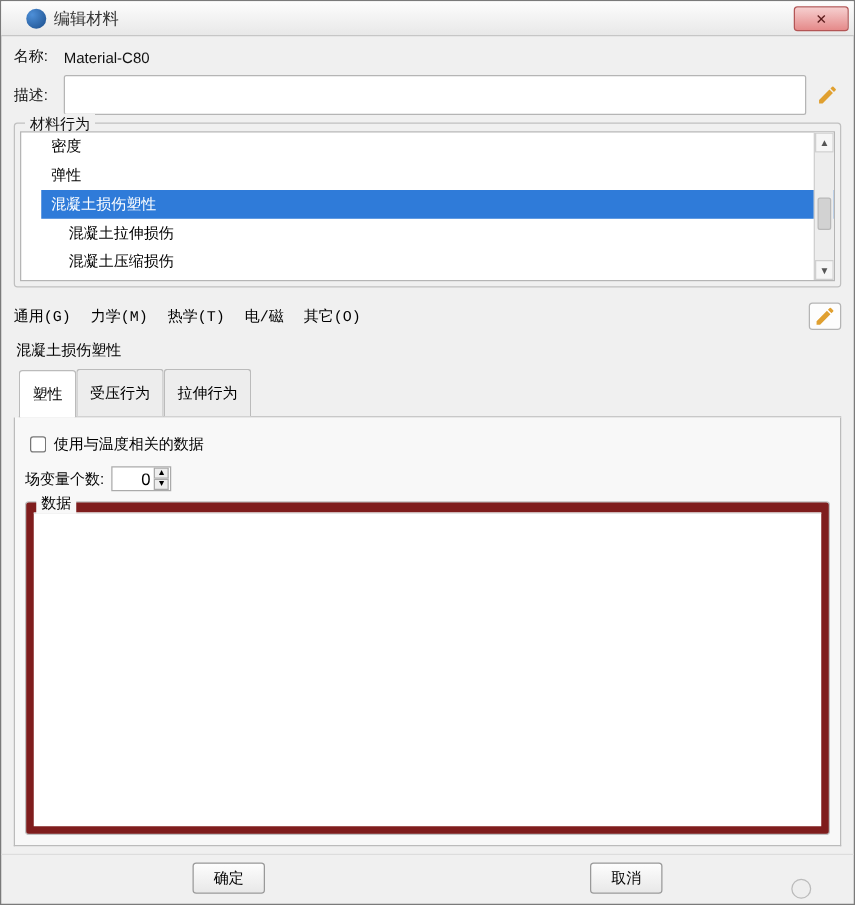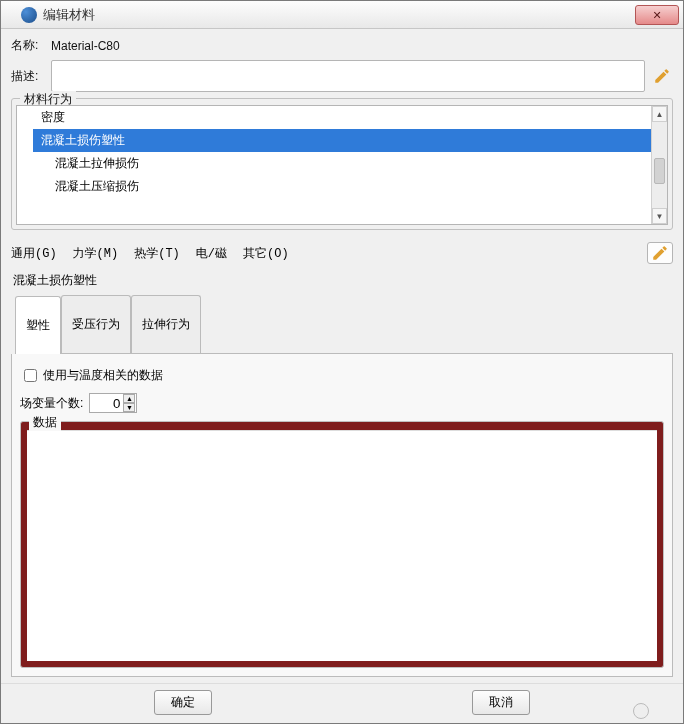--- a/index.html
+++ b/index.html
@@ -60,21 +60,21 @@
 
   .menubar { display:flex; align-items:center; margin:4px 0 6px 0;font-family:Liberation Mono, monospace; }
   .menubar .menu { margin-right:16px; color:#000; cursor:pointer; }
   .menubar .spacer { flex:1; }
   .menubar .pencil-icon { border:1px solid #b5b5b5; border-radius:3px; background:#fdfdfd; width:26px; height:22px; }
 
   .section-title { color:#000; font-size:12px; margin:2px 0 6px 2px; }
 
   .tabs { display:flex; border-bottom:1px solid #bbb; margin-left:4px; }
   .tab {
-    padding:20px 10px; border:1px solid #bbb; border-bottom:none; margin-right:0px;
+    padding:10px 10px; border:1px solid #bbb; border-bottom:none; margin-right:0px;
     background:#ededed; border-radius:3px 3px 0 0; cursor:pointer; font-size:12px;
   }
   .tab.active { background:#fff; position:relative; top:1px; }
 
   .tabpanel {
     flex:1; border:1px solid #bbb; border-top:none; background:#f8f8f8; padding:8px; display:flex; flex-direction:column; overflow:hidden;
   }
 
   .chk { display:flex; align-items:center; margin:4px 0 8px 0; }
   .chk input { margin-right:6px; }
@@ -124,20 +124,21 @@
             <path fill="#e0a030" d="M3 17.25V21h3.75L17.81 9.94l-3.75-3.75L3 17.25zM20.71 7.04a1 1 0 0 0 0-1.41l-2.34-2.34a1 1 0 0 0-1.41 0l-1.83 1.83 3.75 3.75 1.83-1.83z"></path>
           </svg>
       </div>
     </div>
 
     <div class="groupbox">
       <span class="gtitle">材料行为</span>
       <div class="behavior-list">
         <ul id="behavior-ul">
             <li>密度</li>
+            <li>弹性</li>
             <li class="selected">混凝土损伤塑性</li>
             <li class="sub">混凝土拉伸损伤</li>
             <li class="sub">混凝土压缩损伤</li>
           </ul>
         <div class="scrollbar">
           <div class="arrow">▲</div>
           <div class="track">
               <div class="thumb"></div>
             </div>
           <div class="arrow">▼</div>

